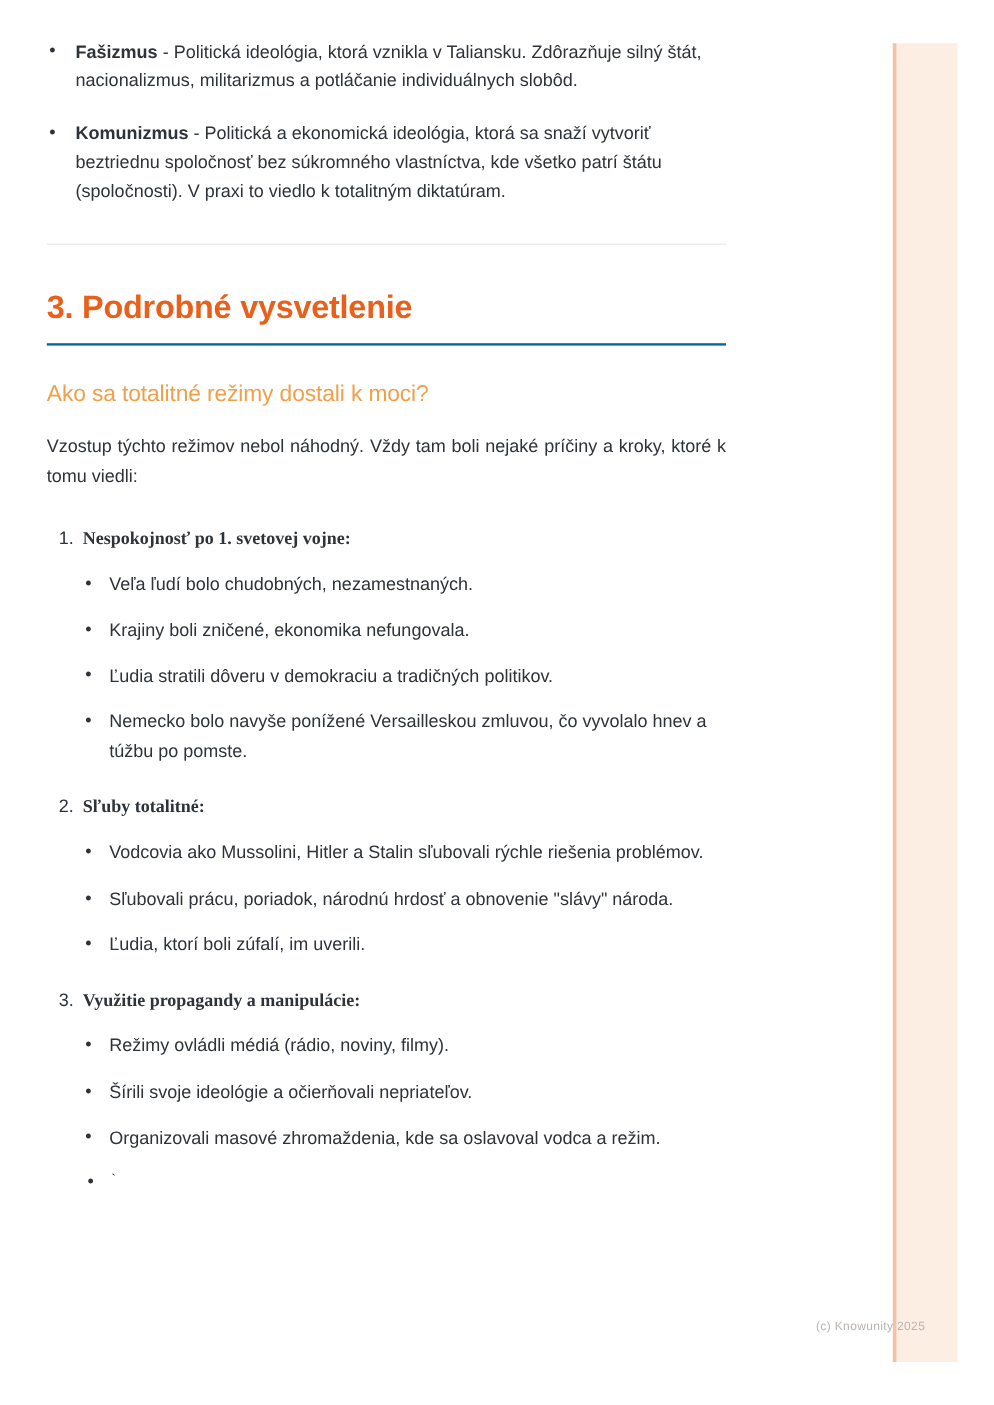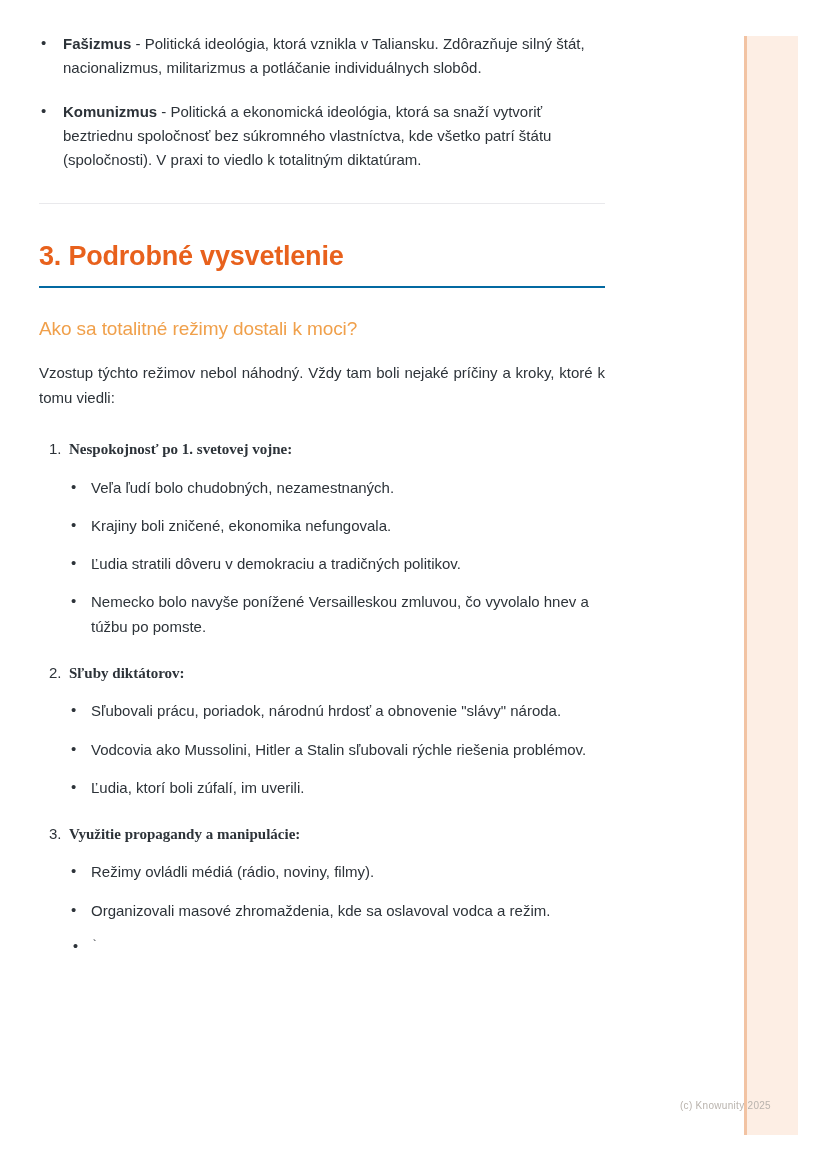--- a/index.html
+++ b/index.html
@@ -210,32 +210,33 @@
         <span class="step-label">Nespokojnosť po 1. svetovej vojne:</span>
         <ul class="sub-list">
           <li>Veľa ľudí bolo chudobných, nezamestnaných.</li>
           <li>Krajiny boli zničené, ekonomika nefungovala.</li>
           <li>Ľudia stratili dôveru v demokraciu a tradičných politikov.</li>
           <li>Nemecko bolo navyše ponížené Versailleskou zmluvou, čo vyvolalo hnev a túžbu po pomste.</li>
         </ul>
       </li>
 
       <li class="step">
-        <span class="step-label">Sľuby diktátorov:</span>
+        <span class="step-label">Sľuby totalitné:</span>
         <ul class="sub-list">
+          <li>Vodcovia ako Mussolini, Hitler a Stalin sľubovali rýchle riešenia problémov.</li>
           <li>Sľubovali prácu, poriadok, národnú hrdosť a obnovenie "slávy" národa.</li>
-          <li>Vodcovia ako Mussolini, Hitler a Stalin sľubovali rýchle riešenia problémov.</li>
           <li>Ľudia, ktorí boli zúfalí, im uverili.</li>
         </ul>
       </li>
 
       <li class="step">
         <span class="step-label">Využitie propagandy a manipulácie:</span>
         <ul class="sub-list">
           <li>Režimy ovládli médiá (rádio, noviny, filmy).</li>
+          <li>Šírili svoje ideológie a očierňovali nepriateľov.</li>
           <li>Organizovali masové zhromaždenia, kde sa oslavoval vodca a režim.</li>
           <li class="tick">`</li>
         </ul>
       </li>
 
     </ol>
   </div>
 </div>
 
 <div class="footer">(c) Knowunity 2025</div>

